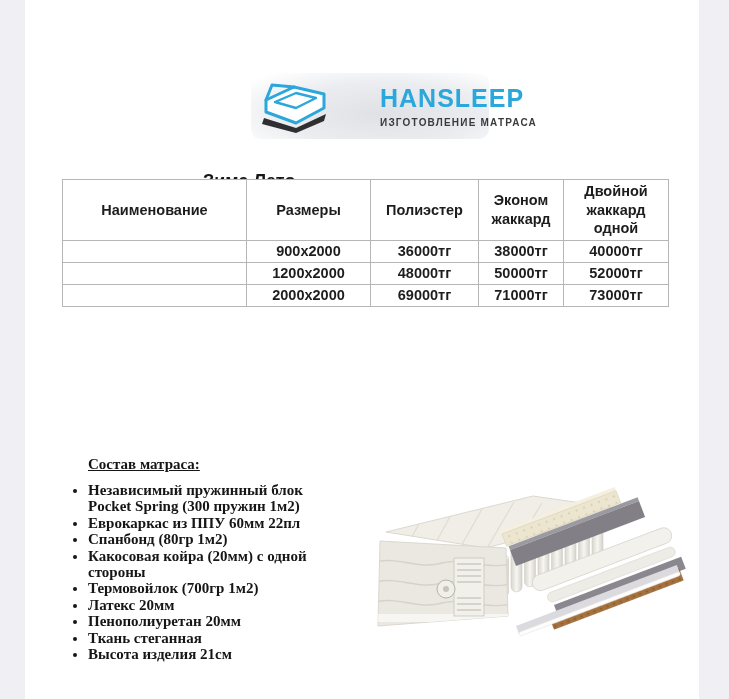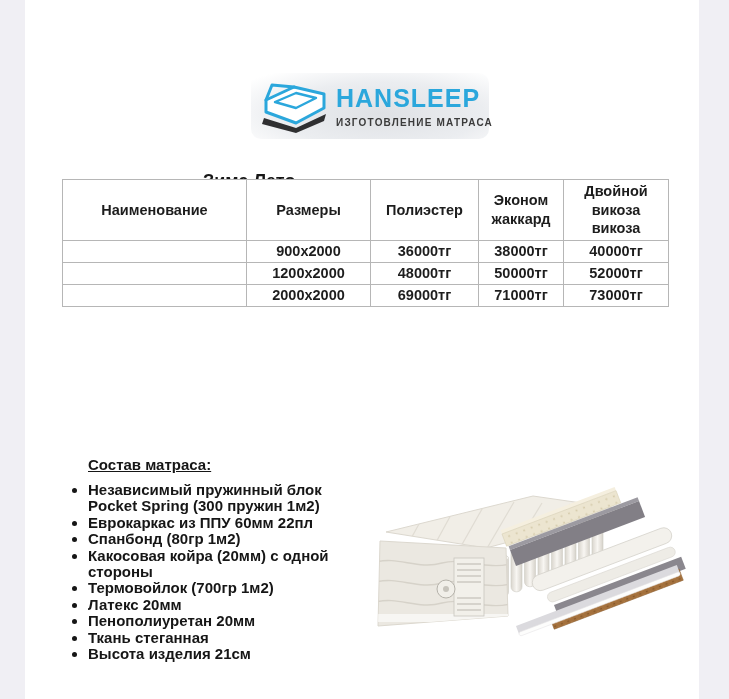--- a/index.html
+++ b/index.html
@@ -13,21 +13,21 @@
   }
   .canvas { position:relative; width:729px; height:699px; background:#f0eff4; overflow:hidden; }
   .page   { position:absolute; left:25px; top:0; width:674px; height:699px; background:#ffffff; }
 
   
   .logo-bg {
     position:absolute; left:226px; top:73px; width:238px; height:66px;
     background:radial-gradient(ellipse at 55% 62%, #dfe1e5 0%, #ebedf0 55%, rgba(255,255,255,0) 92%);
     border-radius:10px;
   }
-  .logo { position:absolute; left:233px; top:78px; display:flex; align-items:center; }
+  .logo { position:absolute; left:233px; top:78px; display:flex; align-items:center;gap:44px; }
   .logo-icon { width:72px; height:58px; margin-right:6px; }
   .logo-text { display:flex; flex-direction:column; }
   .brand {
     font-size:25px; font-weight:bold; letter-spacing:1px;
     color:#2ba7dc; line-height:1;
   }
   .tagline {
     font-size:10px; font-weight:bold; letter-spacing:1.2px;
     color:#3b3b3b; margin-top:6px;
   }
@@ -46,21 +46,21 @@
   table.price th, table.price td {
     border:1px solid #b6b6b6;
     font-weight:bold; color:#1d1d1d;
     text-align:center; vertical-align:middle;
     padding:0 2px; overflow:hidden;
   }
   table.price thead th { height:61px; font-size:14.5px; line-height:1.3; }
   table.price tbody td { height:21px;  font-size:14.5px; line-height:21px; }
 
   
-  .composition { position:absolute; left:45px; top:456px; width:268px; }
+  .composition { position:absolute; left:45px; top:456px; width:268px;font-family:Liberation Serif, serif; }
   .comp-heading {
     margin:0 0 9px 18px;
     font-size:15px; font-weight:bold; color:#161616;
     text-decoration:underline;
   }
   .comp-list {
     margin:0; padding-left:18px;
     font-size:15px; font-weight:bold; color:#161616;
     line-height:16px;
   }
@@ -103,21 +103,21 @@
           <col style="width:108px">
         <col style="width:85px">
           <col style="width:105px">
       </colgroup>
       <thead>
           <tr>
             <th>Наименование</th>
             <th>Размеры</th>
             <th>Полиэстер</th>
             <th>Эконом жаккард</th>
-            <th>Двойной викоза викоза</th>
+            <th>Двойной жаккард одной</th>
           </tr>
         </thead>
       <tbody>
           <tr>
             <td></td>
             <td>900x2000</td>
             <td>36000тг</td>
             <td>38000тг</td>
             <td>40000тг</td>
           </tr>

